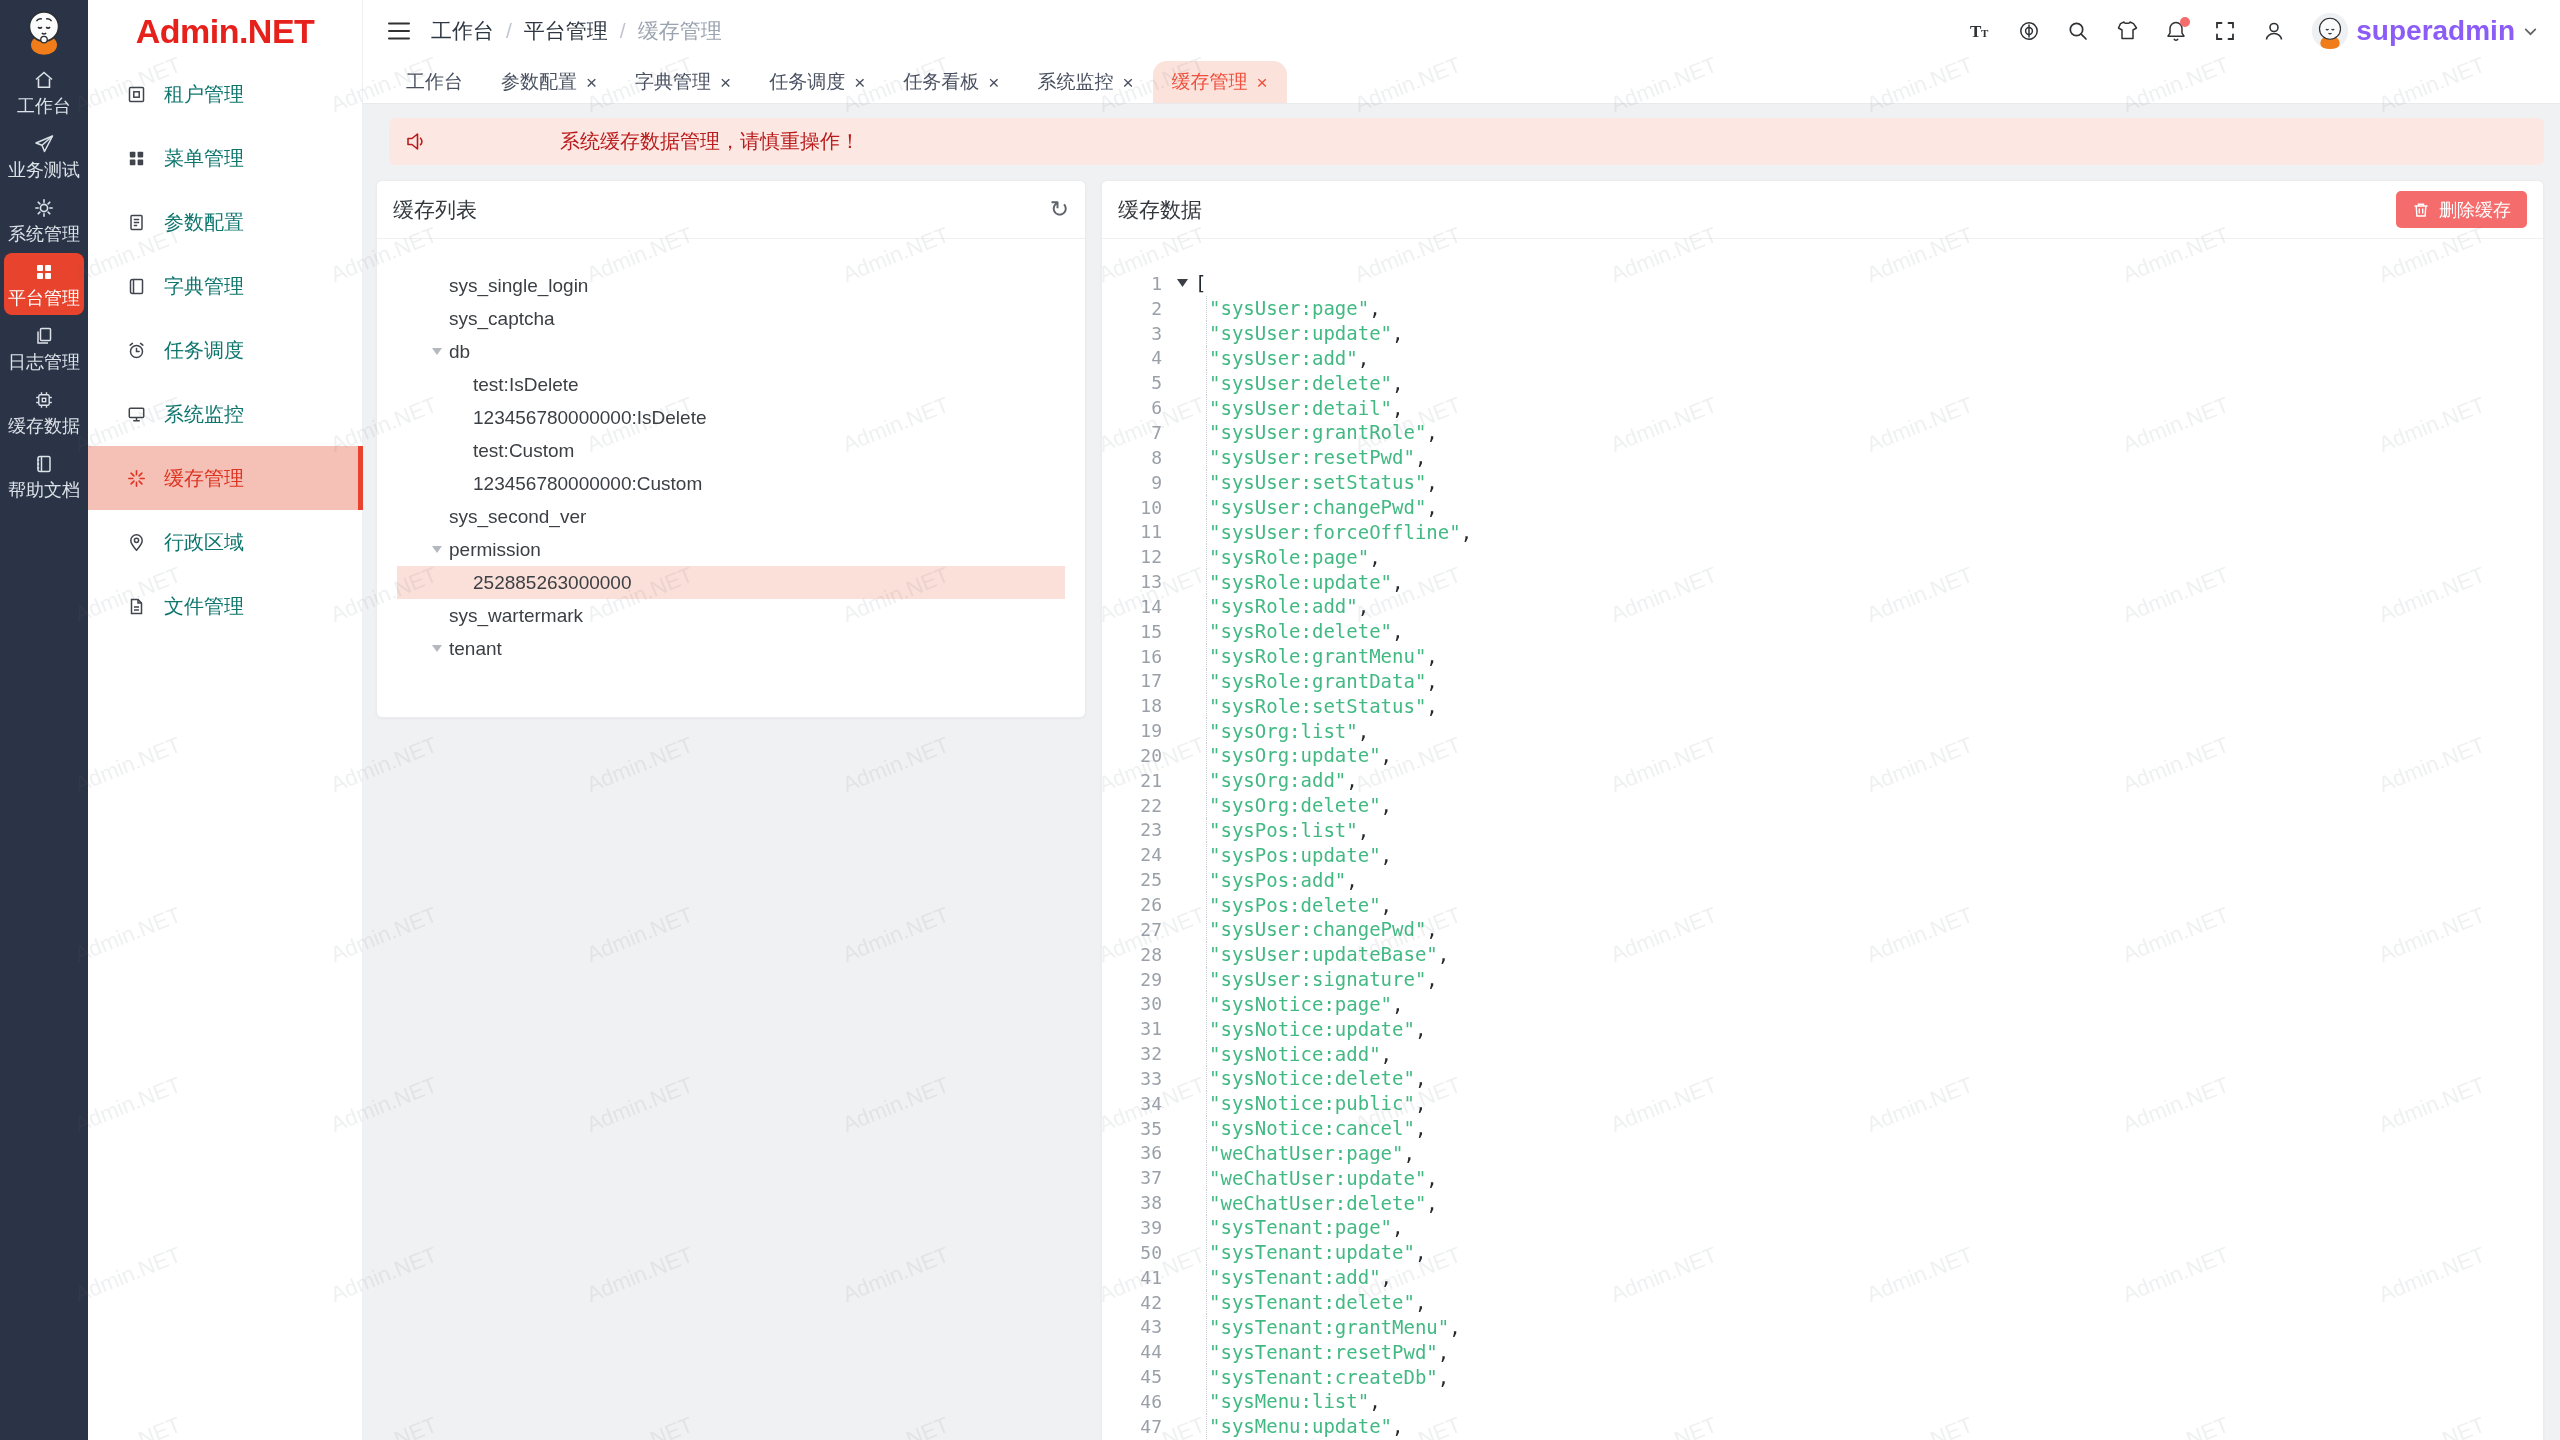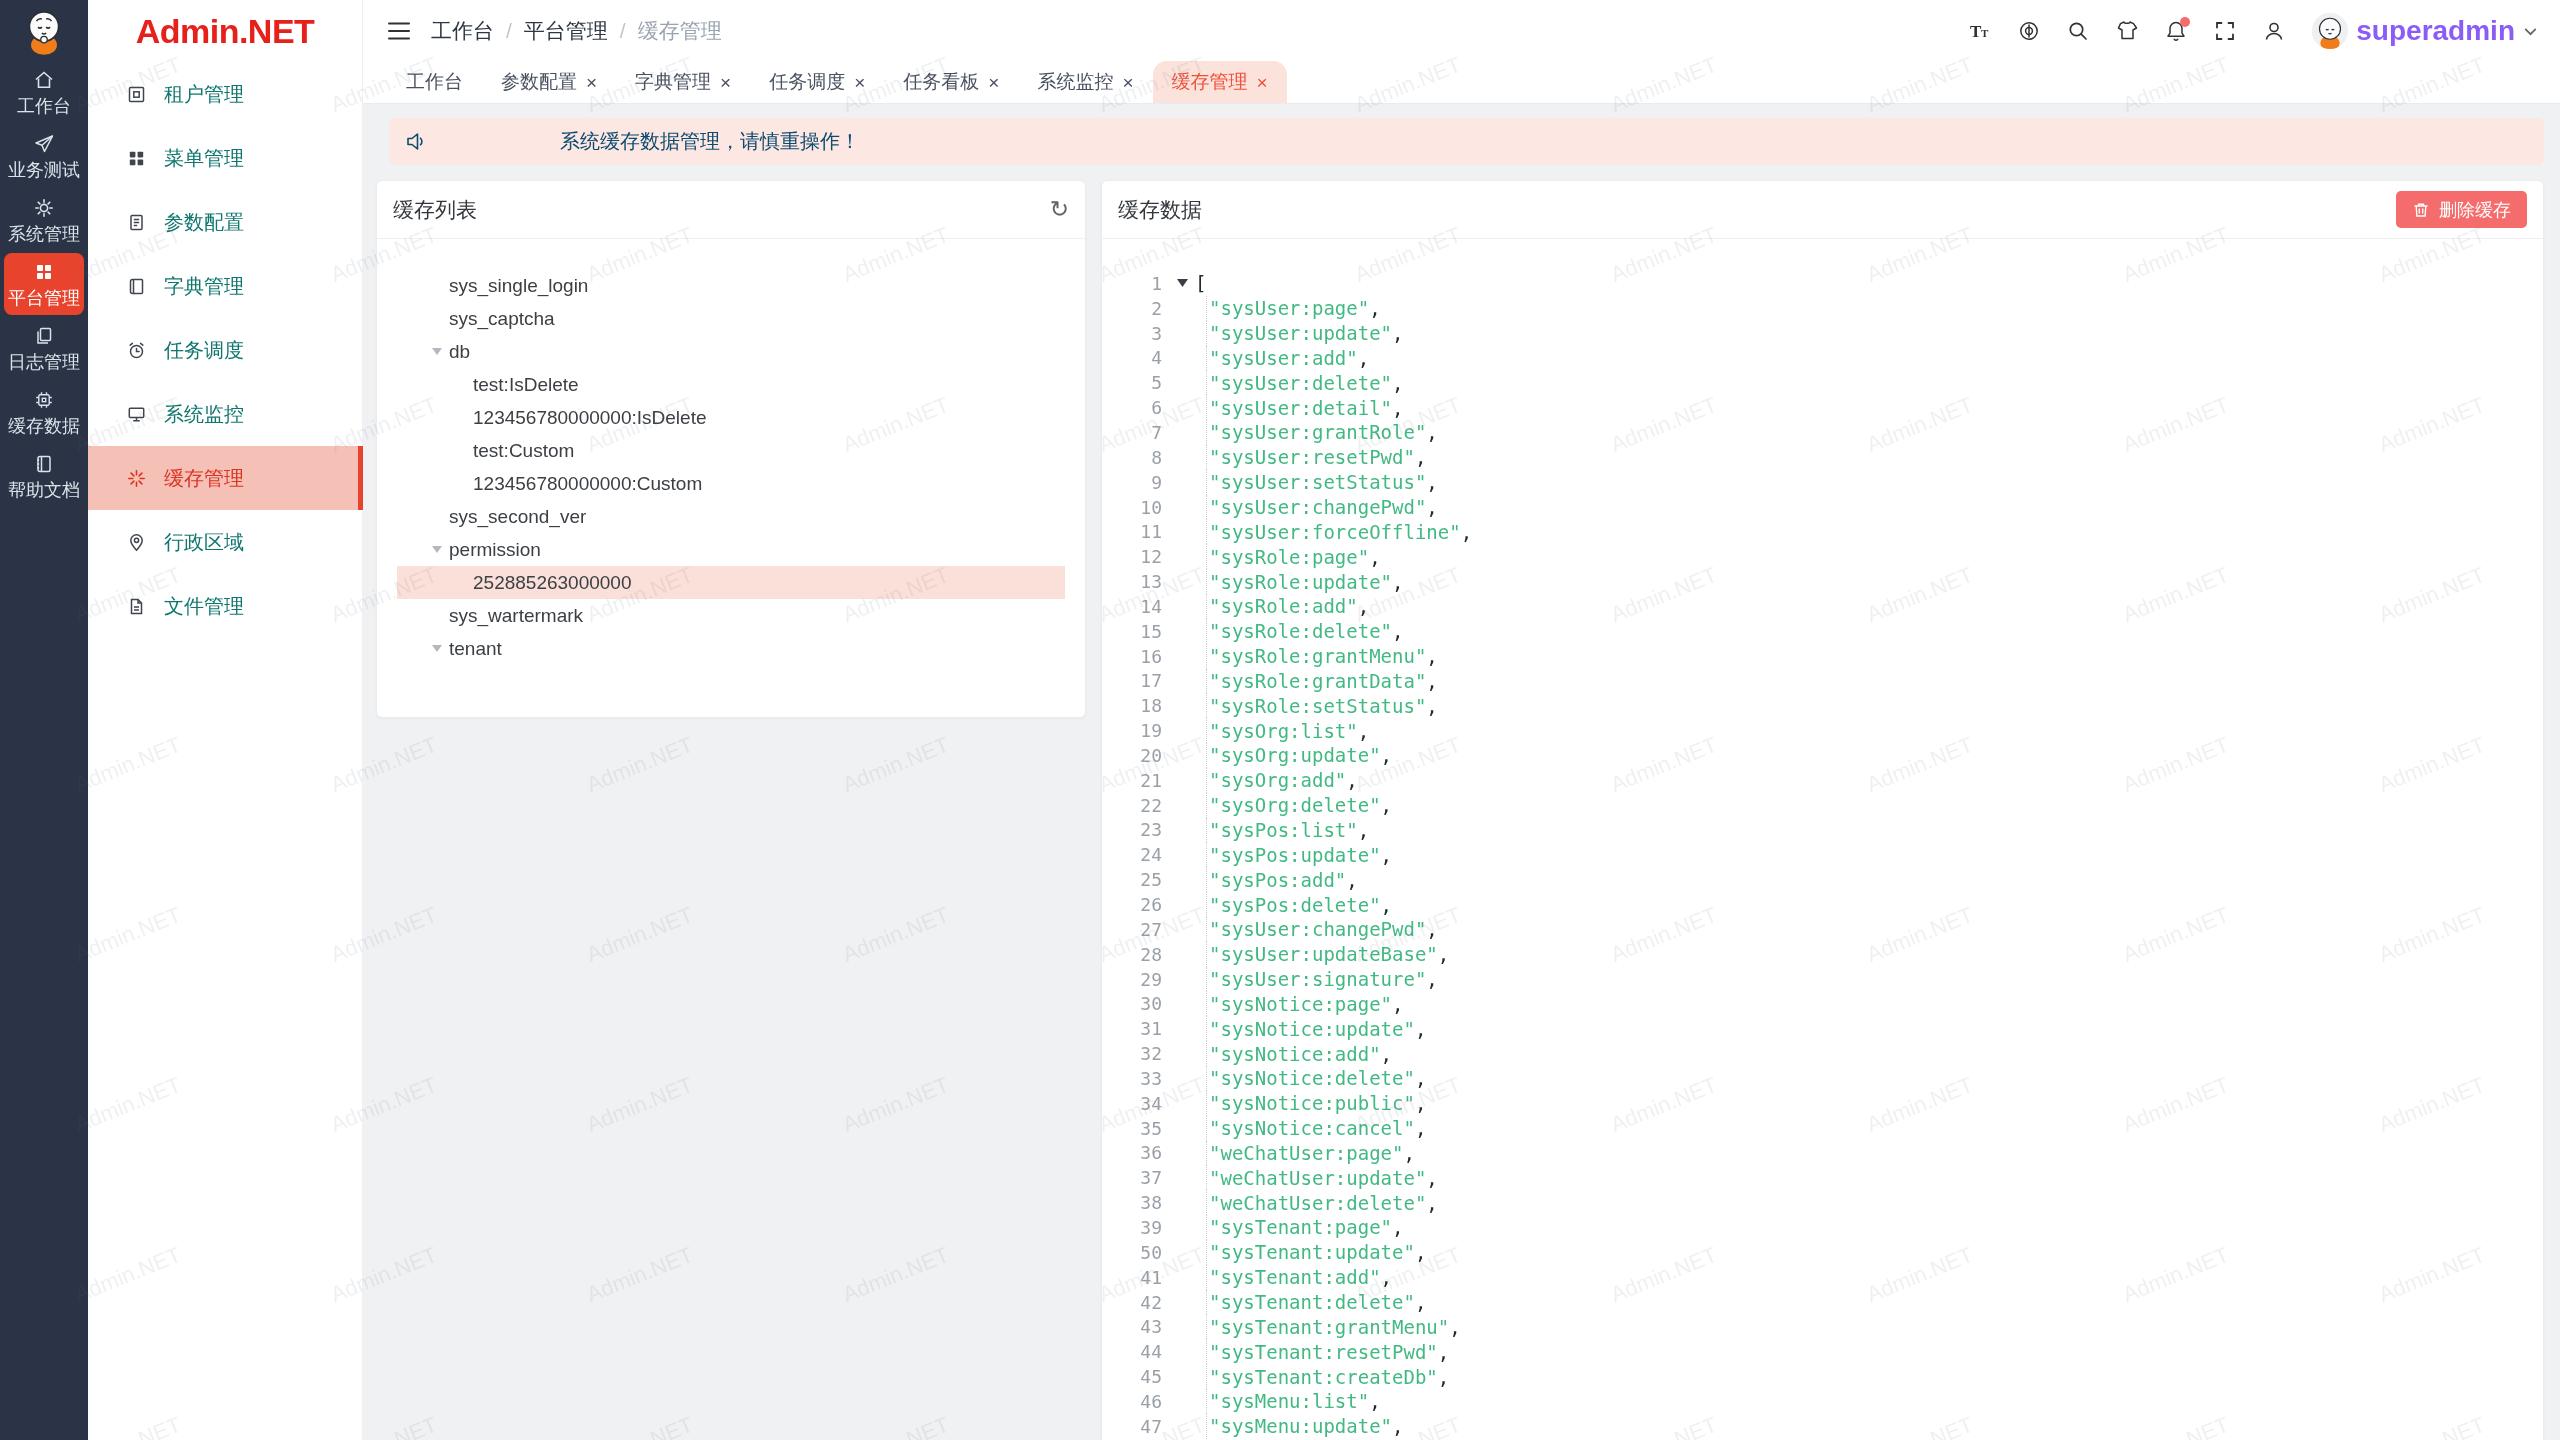--- a/index.html
+++ b/index.html
@@ -52,21 +52,21 @@
   .tabbar { height:42px; background:#fff; border-bottom:1px solid #e8eaed; display:flex; align-items:flex-end; padding-left:24px; flex:none; }
   .tab { height:42px; display:flex; align-items:center; gap:9px; padding:0 19px; font-size:19px; color:#495060;
          cursor:pointer; border-radius:14px 14px 0 0; }
   .tab .close { font-size:19px; line-height:1; color:inherit; cursor:pointer; }
   .tab.active { background:#fbe2db; color:#f0503c; }
 
   
   .content { flex:1; background:#f0f1f3; position:relative; overflow:hidden; }
 
   .alert { margin:14px 16px 15px 26px; height:47px; background:#fde7e3; border-radius:6px;
-           display:flex; align-items:center; color:#0c4a6e; }
+           display:flex; align-items:center; color:#b91c1c; }
   .alert svg { width:23px; height:23px; margin-left:16px; flex:none; }
   .alert-text { margin-left:132px; font-size:20px; }
 
   .panels { display:flex; align-items:flex-start; gap:15px; padding:0 16px 0 13px; }
   .panel { background:#fff; border:1px solid #ececee; border-radius:6px; box-shadow:0 1px 3px rgba(0,0,0,.04); }
   .panel-header { height:58px; display:flex; align-items:center; padding:0 16px; border-bottom:1px solid #f0f0f0;
                   font-size:21px; color:#32373c; }
   .panel-left { width:710px; height:538px; overflow:hidden; }
   .panel-right { flex:1; height:1282px; overflow:hidden; display:flex; flex-direction:column; }
 

